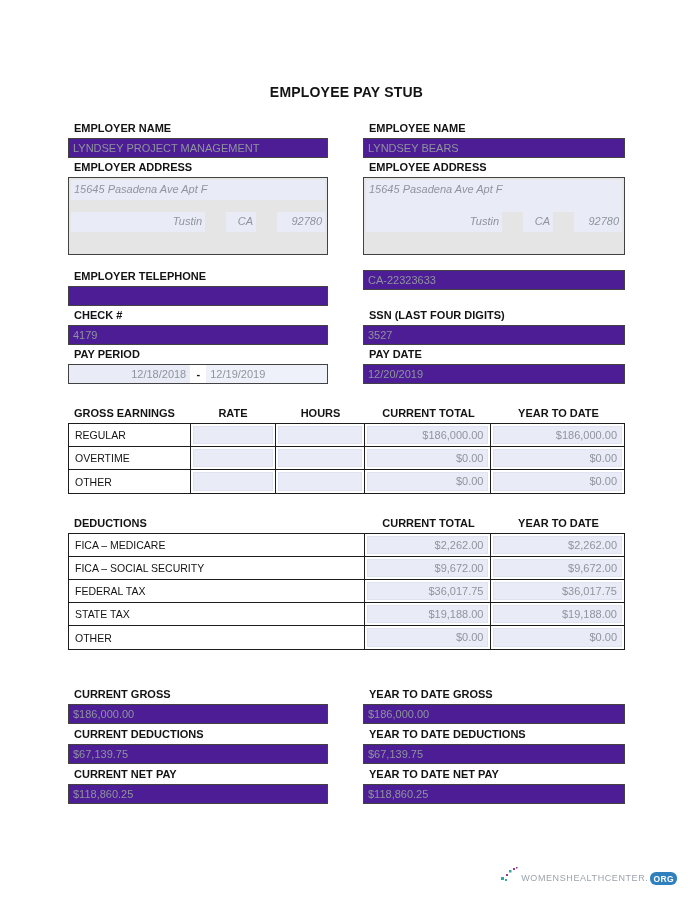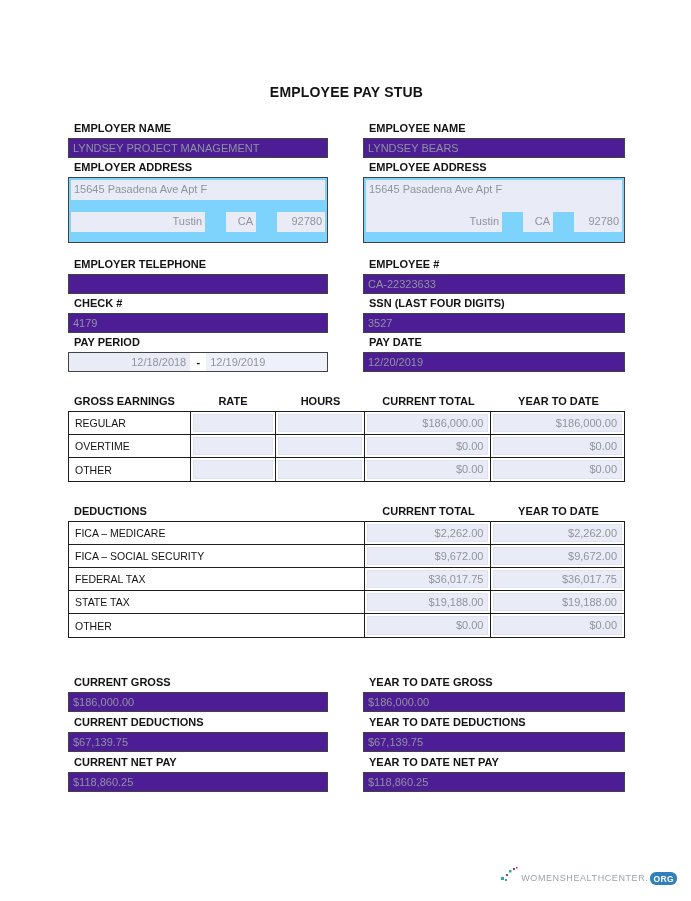--- a/index.html
+++ b/index.html
@@ -23,21 +23,21 @@
   }
   .field {
     height:20px; border:1px solid #424242; background:#4c1d95;
     color:#8f949c; font-size:11px; line-height:18px; padding:0 4px;
     overflow:hidden; white-space:nowrap;
   }
   .row2 { display:flex; justify-content:space-between; }
   .col-l { width:260px; } .col-r { width:262px; }
   .mt-sm { margin-top:3px; } .mt-md { margin-top:15px; } .mt-title { margin-top:22px; }
 
-  .addr-box { height:66px; border:1px solid #424242; background:#7dd3fc; padding:2px; }
+  .addr-box { height:78px; border:1px solid #424242; background:#e5e5e5; padding:2px;font-style:italic; }
   .strip {
     background:#e9ecf7; height:20px; color:#8f949c; font-size:11px;
     line-height:19px; padding:0 3px; overflow:hidden; white-space:nowrap;
   }
   .strip.tall { height:32px; }
   .city-row { display:flex; gap:21px;text-align:right; }
   .city-row.gap-emp { margin-top:12px; }
   .city-row.gap-emp2 { margin-top:0; }
   .city { flex:1; } .state { width:30px; } .zip { width:48px; }
 
@@ -119,21 +119,20 @@
         </div>
       </div>
     </div>
 
     <div class="row2 mt-md">
       <div class="col-l">
         <div class="lbl">EMPLOYER TELEPHONE</div>
         <div class="field"></div>
       </div>
       <div class="col-r">
-        <div class="lbl">EMPLOYEE #</div>
         <div class="field">CA-22323633</div>
       </div>
     </div>
 
     <div class="row2 mt-sm">
       <div class="col-l">
         <div class="lbl">CHECK #</div>
         <div class="field">4179</div>
       </div>
       <div class="col-r">

